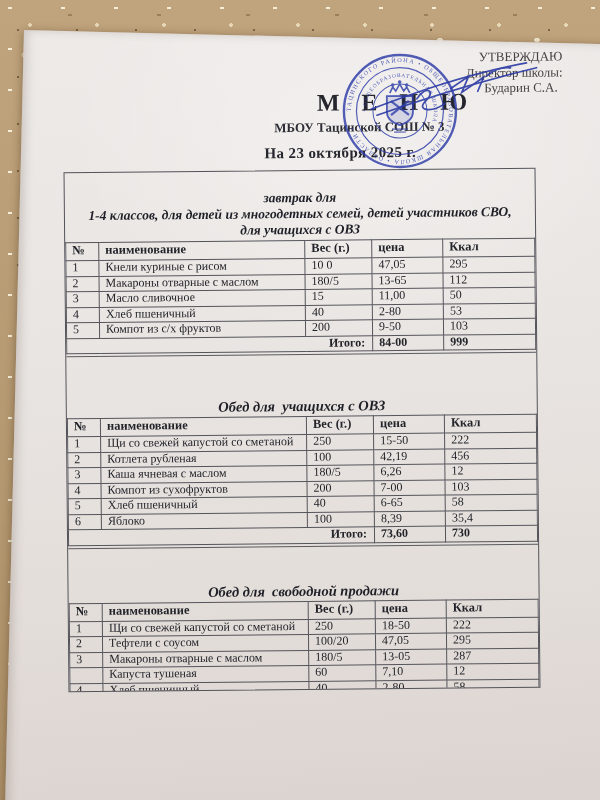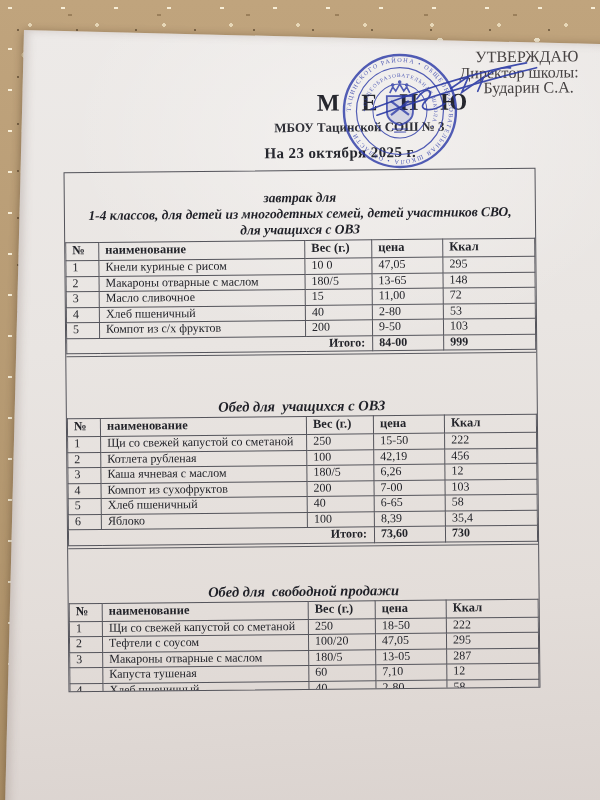--- a/index.html
+++ b/index.html
@@ -20,21 +20,21 @@
   }
   .paper{position:absolute;left:24px;top:30px;width:614px;height:800px;
     transform:rotate(1.4deg);transform-origin:top left;
     background:
       radial-gradient(420px 300px at 55% 12%, rgba(255,255,255,.35), transparent 70%),
       linear-gradient(175deg,#edeae8 0%,#e9e5e2 38%,#e3ddd9 70%,#d9d1cd 100%);
     box-shadow:0 2px 10px rgba(60,40,20,.45), inset 4px 0 9px rgba(120,100,90,.25);}
   .content{position:absolute;left:0;top:0;width:600px;height:800px;
     transform:rotate(-0.55deg);transform-origin:300px 430px;color:#2b2c33;}
 
-  .approve{position:absolute;top:51px;right:18px;text-align:right;font-size:16px;
+  .approve{position:absolute;top:51px;right:34px;text-align:right;font-size:13px;
     line-height:15.5px;color:#474343;}
   .approve .l3{padding-right:5px;}
   .menu-title{position:absolute;left:320px;top:90px;font-size:24px;font-weight:bold;
     letter-spacing:8px;color:#26272e;white-space:pre;}
   .school-line{position:absolute;left:277px;top:120px;font-size:13px;font-weight:bold;color:#2e2f36;}
   .date-line{position:absolute;left:267px;top:145px;font-size:15px;font-weight:bold;
     letter-spacing:.4px;color:#26272e;}
 
   .outer-box{position:absolute;left:66px;top:170px;width:472px;height:520px;
     border:1.4px solid #53535a;box-sizing:border-box;overflow:hidden;}
@@ -101,28 +101,28 @@
                 <td>Кнели куриные с рисом</td>
                 <td>10 0</td>
                 <td>47,05</td>
                 <td>295</td>
               </tr>
               <tr>
                 <td>2</td>
                 <td>Макароны отварные с маслом</td>
                 <td>180/5</td>
                 <td>13-65</td>
-                <td>148</td>
+                <td>112</td>
               </tr>
               <tr>
                 <td>3</td>
                 <td>Масло сливочное</td>
                 <td>15</td>
                 <td>11,00</td>
-                <td>72</td>
+                <td>50</td>
               </tr>
               <tr>
                 <td>4</td>
                 <td>Хлеб пшеничный</td>
                 <td>40</td>
                 <td>2-80</td>
                 <td>53</td>
               </tr>
               <tr>
                 <td>5</td>

